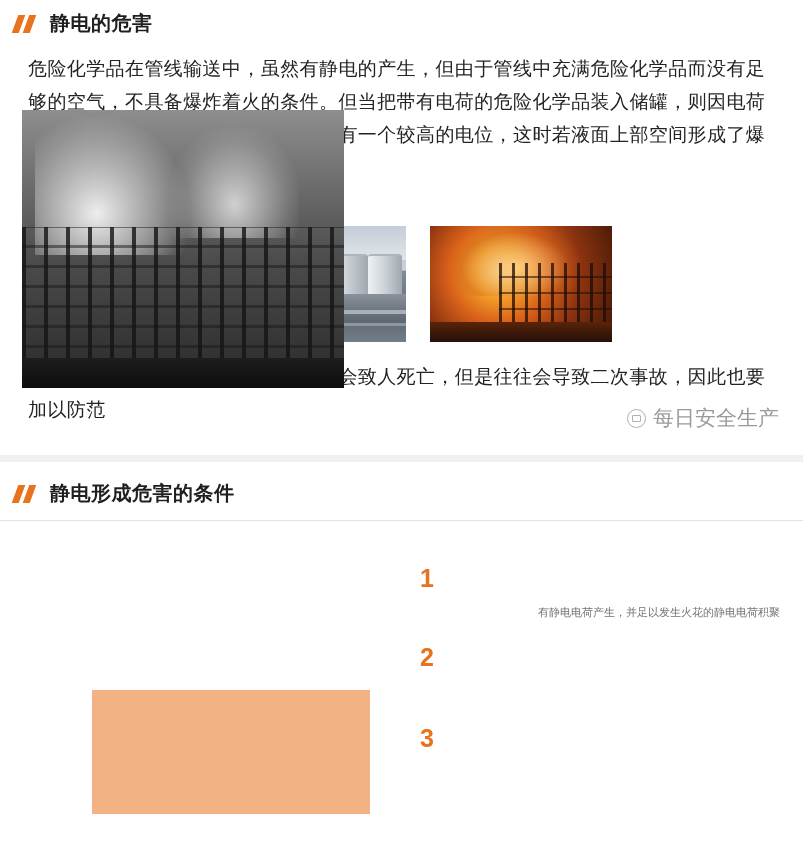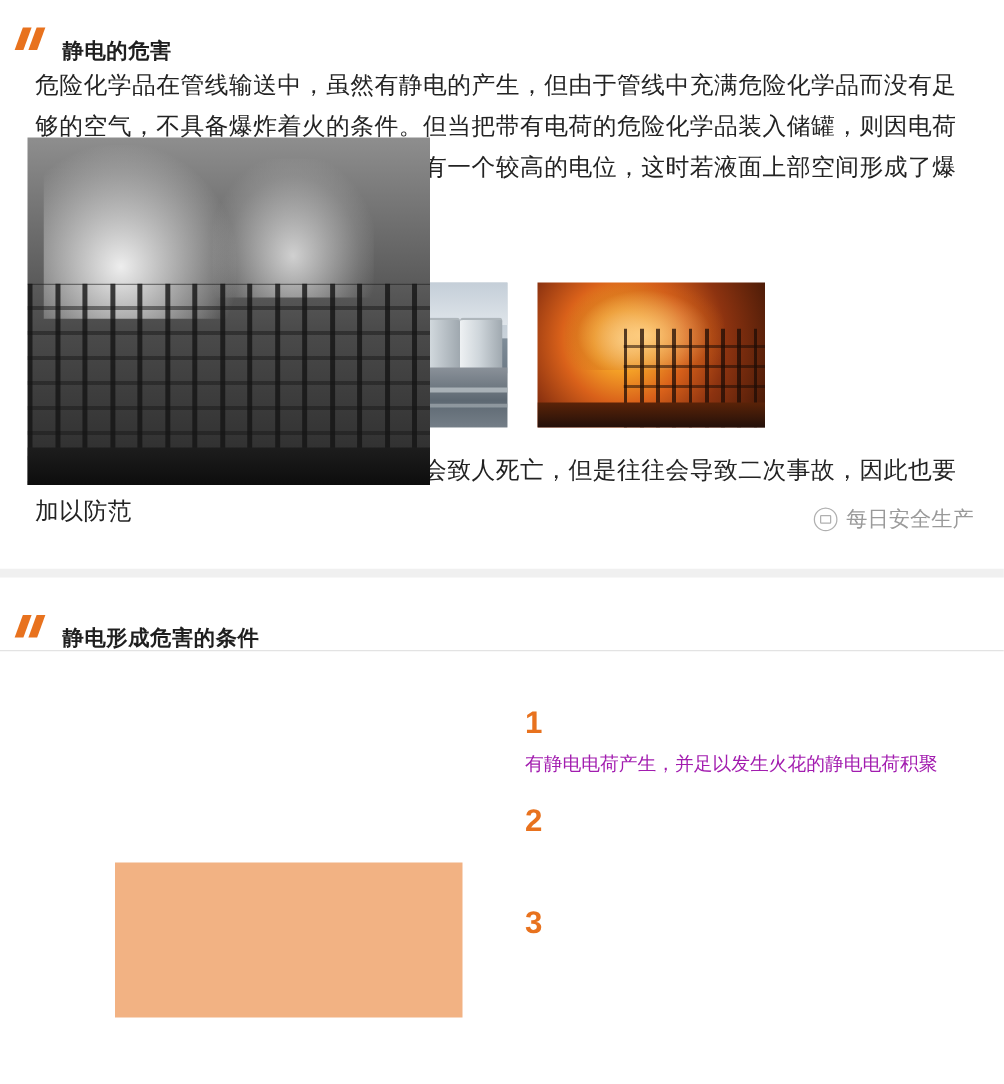--- a/index.html
+++ b/index.html
@@ -35,25 +35,24 @@
     top: 0;
     width: 7px;
     height: 18px;
     background: #e8721e;
     transform: skewX(-20deg);
     display: block;
   }
   .slash-mark i.s1 { left: 1px; }
   .slash-mark i.s2 { left: 12px; }
   .section-title {
-    font-size: 17px;
+    font-size: 20px;
     font-weight: bold;
     color: #1f1f1f;
     letter-spacing: 0.5px;
-    margin-top: 19px;
   }
 
   
   #block-one {
     position: absolute;
     left: 0;
     top: 0;
     width: 803px;
     height: 462px;
   }
@@ -146,21 +145,21 @@
   }
 
   
   #account-badge {
     position: absolute;
     right: 24px;
     top: 404px;
     display: flex;
     align-items: center;
     color: #9a9a9a;
-    font-size: 17px;
+    font-size: 21px;
   }
   #account-badge .circle {
     width: 17px; height: 17px;
     border: 1.5px solid #b0b0b0;
     border-radius: 50%;
     margin-right: 7px;
     position: relative;
     flex: none;
   }
   #account-badge .circle::before {
@@ -237,24 +236,25 @@
   
   .num-item { position: absolute; left: 420px; }
   .num {
     font-size: 25px;
     font-weight: bold;
     color: #e8721e;
     line-height: 1;
     margin-bottom: 8px;
   }
   .num-text {
-    font-size: 15px;
+    font-size: 11px;
     line-height: 26px;
-    color: #a21caf;
+    color: #737373;
     width: 360px;
+    text-align: right;
   }
   #item-1 { top: 566px; }
   #item-2 { top: 645px; }
   #item-3 { top: 726px; }
 </style>
 </head>
 <body>
 
 <div id="block-one">
 

